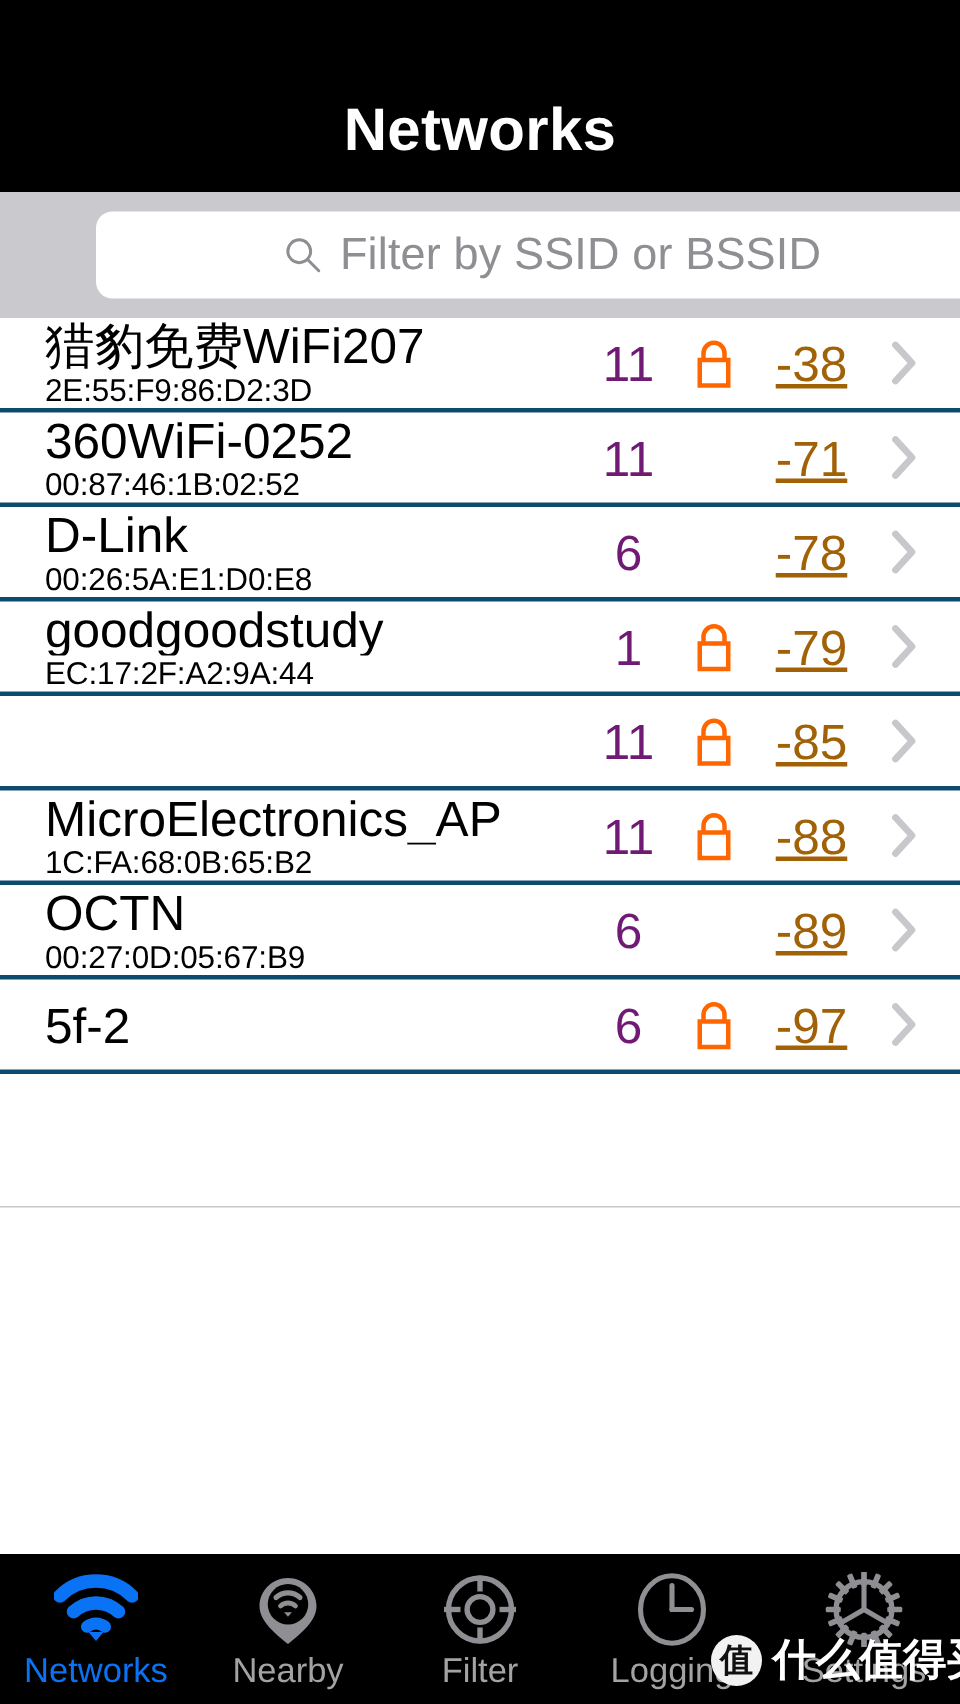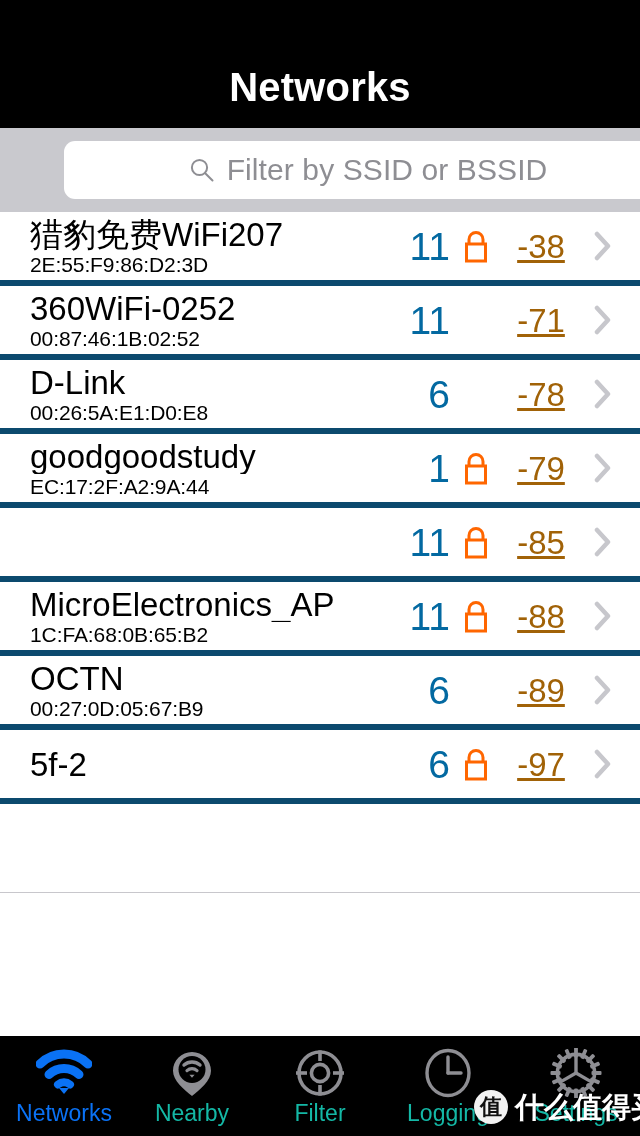--- a/index.html
+++ b/index.html
@@ -80,23 +80,23 @@
   
   .list {
     position: absolute;
     top: 212px; left: 0;
     width: 640px;
     height: 824px;
     background: #ffffff;
   }
   .row {
     position: relative;
-    height: 74px;
+    height: 63px;
     box-sizing: border-box;
-    border-bottom: 6px solid #0c4a6e;
+    border-bottom: 3px solid #0c4a6e;
     display: flex;
     align-items: center;
     padding-left: 30px;
     padding-right: 14px;
   }
   .row-main {
     flex: 1 1 auto;
     min-width: 0;
     display: flex;
     flex-direction: column;
@@ -119,23 +119,23 @@
     letter-spacing: -0.1px;
   }
   .row-meta {
     flex: none;
     display: flex;
     align-items: center;
     height: 100%;
   }
   .channel {
     width: 62px;
-    text-align: right;
-    font-size: 39px;
-    color: #0369a1;
+    text-align: center;
+    font-size: 33px;
+    color: #701a75;
     line-height: 1;
   }
   .lock-slot {
     width: 52px;
     display: flex;
     align-items: center;
     justify-content: center;
   }
   .lock-icon {
     display: block;
@@ -190,21 +190,21 @@
   }
   .tab-icon {
     display: block;
     width: 56px;
     height: 50px;
   }
   .tab-label {
     margin-top: 4px;
     font-size: 23px;
     line-height: 1;
-    color: #14b8a6;
+    color: #a3a3a3;
   }
   .tab.active .tab-label { color: #0a72f5; }
 
   
   .watermark {
     position: absolute;
     left: 474px;
     top: 1090px;
     display: flex;
     align-items: center;

